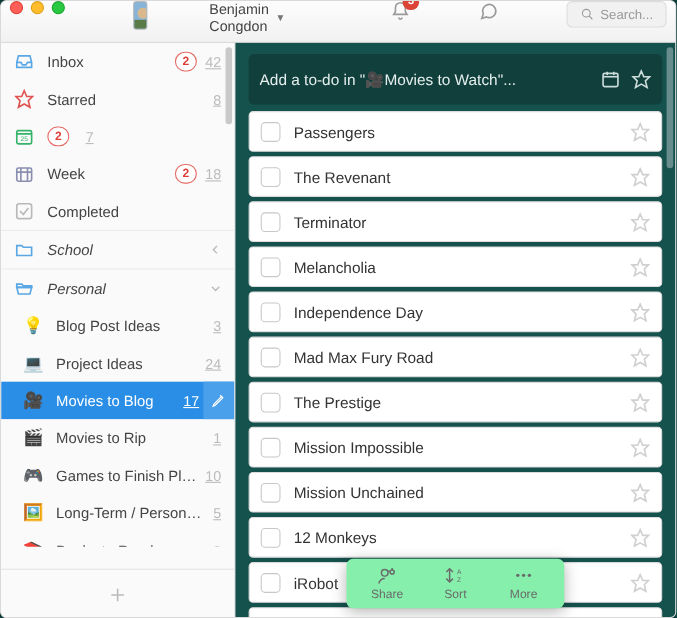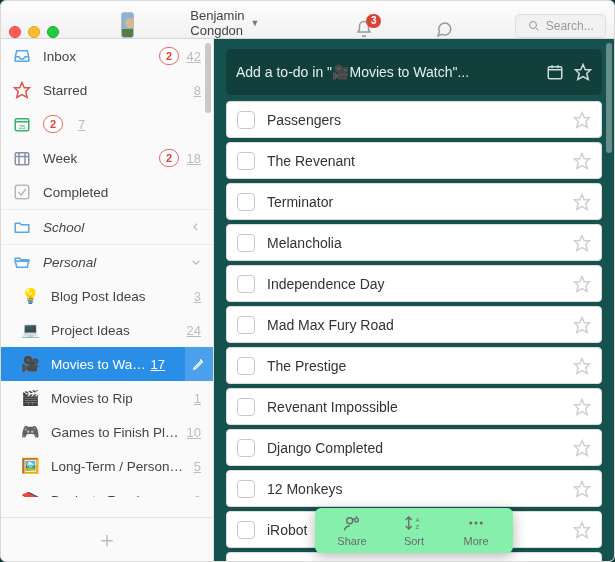--- a/index.html
+++ b/index.html
@@ -1,20 +1,20 @@
 <!DOCTYPE html>
 <html><head>
 <meta charset="utf-8">
 <style>
   * { box-sizing: border-box; margin: 0; padding: 0; font-family: -apple-system, "Helvetica Neue", Arial, sans-serif; }
   body { width: 615px; height: 562px; overflow: hidden; background: #0e3a38; }
   .app { width: 615px; height: 562px; display: flex; flex-direction: column; background: #fafafa; border-radius: 6px; overflow: hidden; border:1px solid #d9d9d9; }
 
   
-  .titlebar { height: 38px; background: linear-gradient(#fdfdfd,#f1f1f1); border-bottom:1px solid #d5d5d5; display:flex; align-items:flex-end; padding:0 8px;gap:48px; }
+  .titlebar { height: 38px; background: linear-gradient(#fdfdfd,#f1f1f1); border-bottom:1px solid #d5d5d5; display:flex; align-items:flex-start; padding:0 8px;gap:48px; }
   .traffic { display:flex; gap:7px; margin-right:14px; }
   .tl { width:12px; height:12px; border-radius:50%; }
   .tl.r{background:#ff5f57;border:1px solid #e24238;}
   .tl.y{background:#ffbd2e;border:1px solid #e1a116;}
   .tl.g{background:#28c940;border:1px solid #17a62c;}
   .avatar { width:26px; height:26px; border-radius:3px; overflow:hidden; margin-right:8px; background:#88aacc; border:1px solid #bbb;}
   .avatar svg{display:block;}
   .account { display:flex; align-items:center; color:#444; font-size:13px; cursor:default; }
   .account .caret{margin-left:6px; font-size:9px; color:#777;}
   .tb-spacer{flex:1;}
@@ -227,22 +227,22 @@
           </div>
           <div class="sb-item">
             <span class="ic">💻</span>
             <span class="label">Project Ideas</span>
             <span class="meta">
                 <span class="count-gray">24</span>
               </span>
           </div>
           <div class="sb-item active active-row" style="padding-right:0;">
             <span class="ic">🎥</span>
-            <span class="label">Movies to Watch</span>
-            <span class="count-gray" style="margin-right:20px;">17</span>
+            <span class="label">Movies to Blog</span>
+            <span class="count-gray" style="margin-right:4px;">17</span>
             <span class="edit-pill">
               <svg width="14" height="14" viewBox="0 0 24 24" fill="none" stroke="#fff" stroke-width="2">
                   <path d="M3 21l3-1 12-12-2-2L4 18l-1 3z"></path>
                   <path d="M14 4l3 3"></path>
                 </svg>
             </span>
           </div>
           <div class="sb-item">
             <span class="ic">🎬</span>
             <span class="label">Movies to Rip</span>
@@ -358,30 +358,30 @@
             <span class="chk"></span>
             <span class="title">The Prestige</span>
             <span class="star">
               <svg width="18" height="18" viewBox="0 0 24 24" fill="none" stroke="#d0d0d0" stroke-width="2">
                 <polygon points="12 2 15 9 22 9 17 14 19 22 12 18 5 22 7 14 2 9 9 9"></polygon>
               </svg>
             </span>
           </div>
           <div class="todo">
             <span class="chk"></span>
-            <span class="title">Revenant Impossible</span>
-            <span class="star">
-              <svg width="18" height="18" viewBox="0 0 24 24" fill="none" stroke="#d0d0d0" stroke-width="2">
-                <polygon points="12 2 15 9 22 9 17 14 19 22 12 18 5 22 7 14 2 9 9 9"></polygon>
-              </svg>
-            </span>
-          </div>
-          <div class="todo">
-            <span class="chk"></span>
-            <span class="title">Django Completed</span>
+            <span class="title">Mission Impossible</span>
+            <span class="star">
+              <svg width="18" height="18" viewBox="0 0 24 24" fill="none" stroke="#d0d0d0" stroke-width="2">
+                <polygon points="12 2 15 9 22 9 17 14 19 22 12 18 5 22 7 14 2 9 9 9"></polygon>
+              </svg>
+            </span>
+          </div>
+          <div class="todo">
+            <span class="chk"></span>
+            <span class="title">Mission Unchained</span>
             <span class="star">
               <svg width="18" height="18" viewBox="0 0 24 24" fill="none" stroke="#d0d0d0" stroke-width="2">
                 <polygon points="12 2 15 9 22 9 17 14 19 22 12 18 5 22 7 14 2 9 9 9"></polygon>
               </svg>
             </span>
           </div>
           <div class="todo">
             <span class="chk"></span>
             <span class="title">12 Monkeys</span>
             <span class="star">

